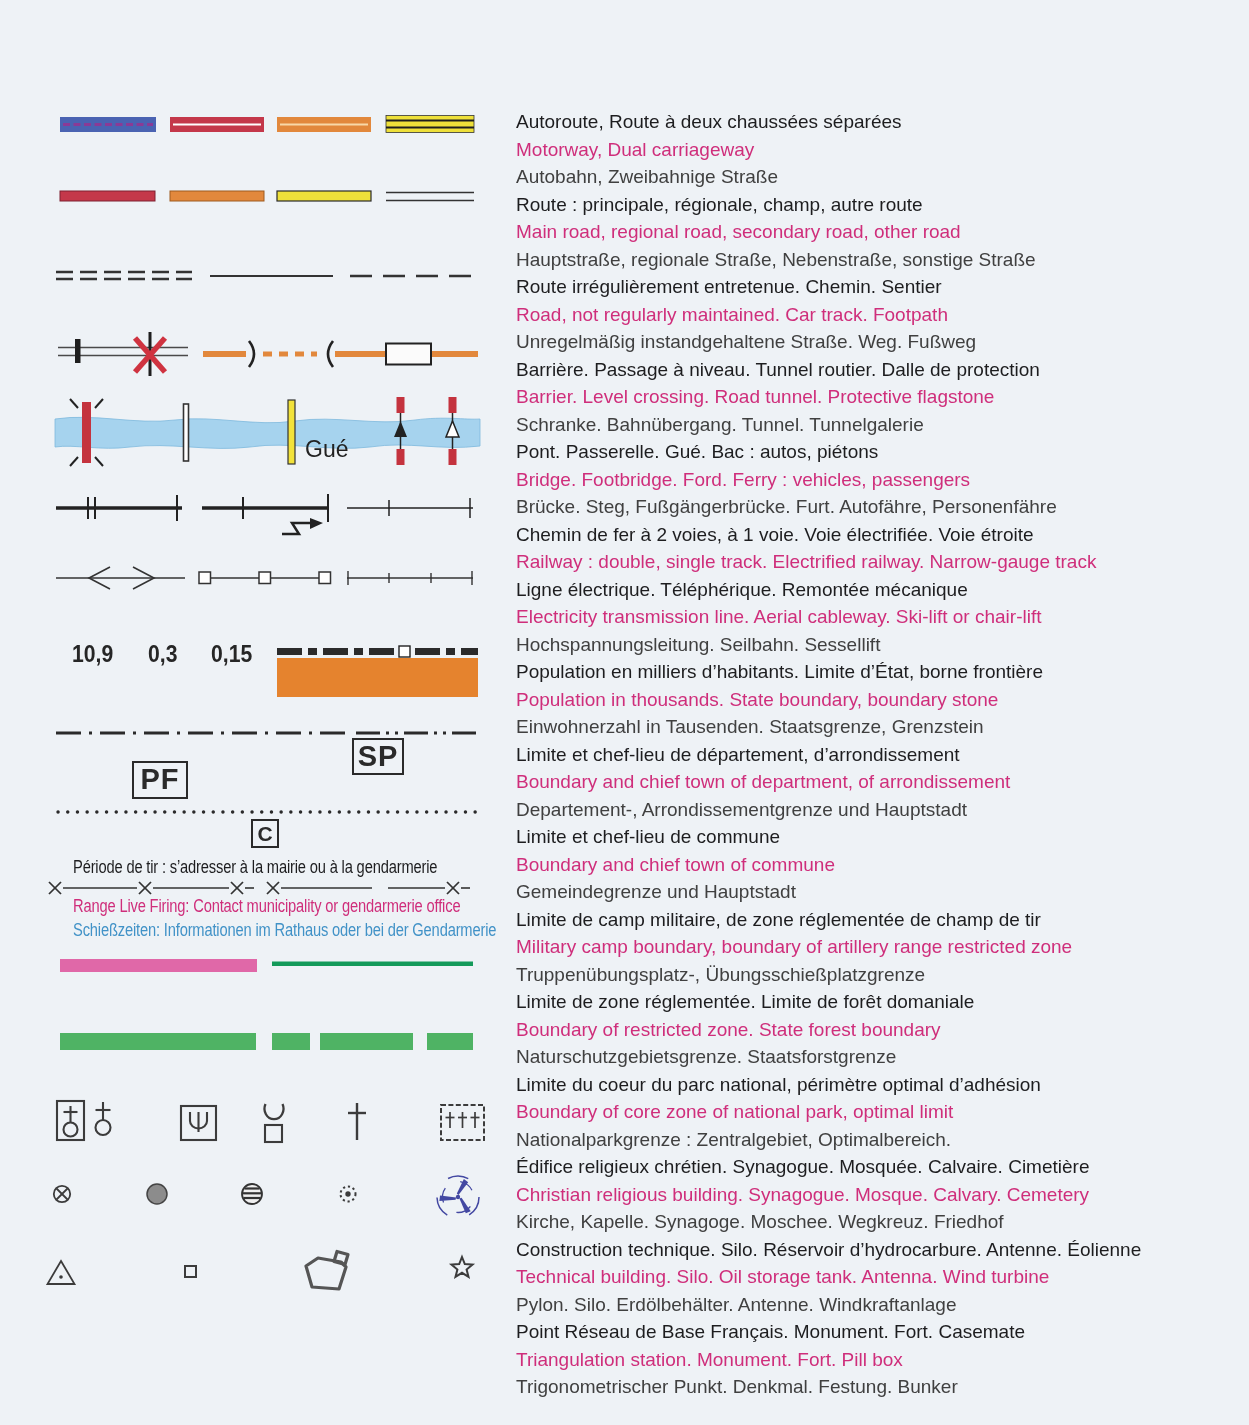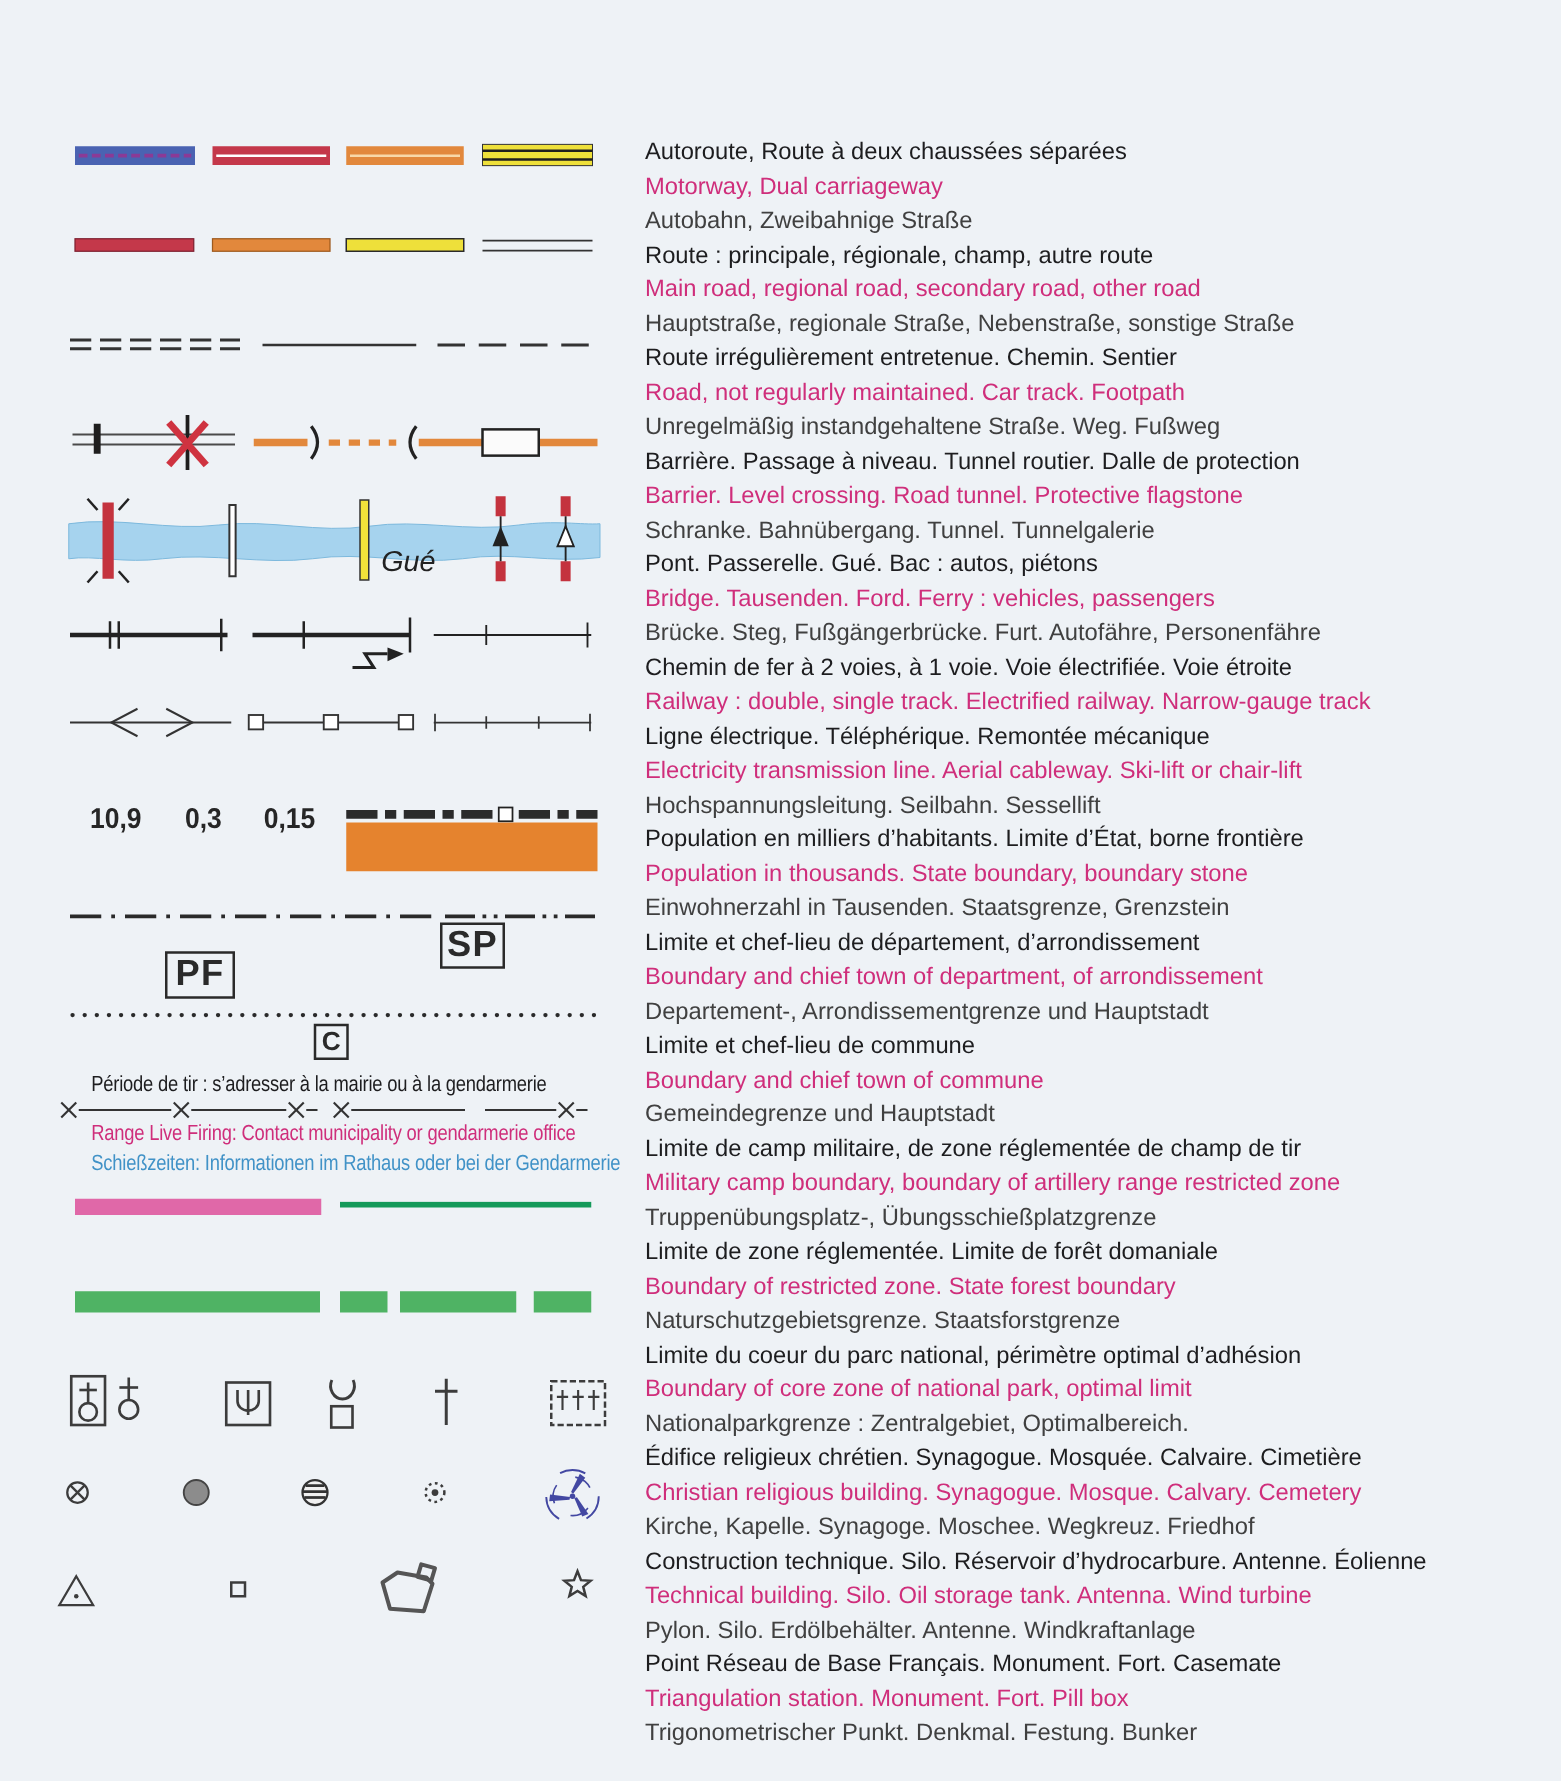--- a/index.html
+++ b/index.html
@@ -16,21 +16,21 @@
     position:absolute;left:514px;top:107px;width:735px;
   }
   .textcol p{
     margin:2px;padding:0;font-size:19px;line-height:25.5px;white-space:nowrap;
   }
   .fr{color:#1d1d1f;}
   .en{color:#cf2e7b;}
   .de{color:#404040;}
   
   .ford-label{
-    position:absolute;left:305px;top:436px;font-size:23px;font-style:italic;
+    position:absolute;left:305px;top:436px;font-size:23px;
     color:#222;font-family:"Liberation Sans","DejaVu Sans",sans-serif;
   }
   .pop-num{
     position:absolute;top:641px;font-size:23px;font-weight:700;color:#262626;
     transform:scaleX(.92);transform-origin:left top;letter-spacing:0px;
   }
   .boundary-box{
     position:absolute;border:2.5px solid #2a2a2a;color:#2a2a2a;background:transparent;
     font-weight:700;text-align:center;box-sizing:border-box;
   }
@@ -308,21 +308,21 @@
       <p class="en">Road, not regularly maintained. Car track. Footpath</p>
       <p class="de">Unregelmäßig instandgehaltene Straße. Weg. Fußweg</p>
     </div>
     <div>
       <p class="fr">Barrière. Passage à niveau. Tunnel routier. Dalle de protection</p>
       <p class="en">Barrier. Level crossing. Road tunnel. Protective flagstone</p>
       <p class="de">Schranke. Bahnübergang. Tunnel. Tunnelgalerie</p>
     </div>
     <div>
       <p class="fr">Pont. Passerelle. Gué. Bac : autos, piétons</p>
-      <p class="en">Bridge. Tausenden. Ford. Ferry : vehicles, passengers</p>
+      <p class="en">Bridge. Footbridge. Ford. Ferry : vehicles, passengers</p>
       <p class="de">Brücke. Steg, Fußgängerbrücke. Furt. Autofähre, Personenfähre</p>
     </div>
     <div>
       <p class="fr">Chemin de fer à 2 voies, à 1 voie. Voie électrifiée. Voie étroite</p>
       <p class="en">Railway : double, single track. Electrified railway. Narrow-gauge track</p>
     </div>
     <div>
       <p class="fr">Ligne électrique. Téléphérique. Remontée mécanique</p>
       <p class="en">Electricity transmission line. Aerial cableway. Ski-lift or chair-lift</p>
       <p class="de">Hochspannungsleitung. Seilbahn. Sessellift</p>

